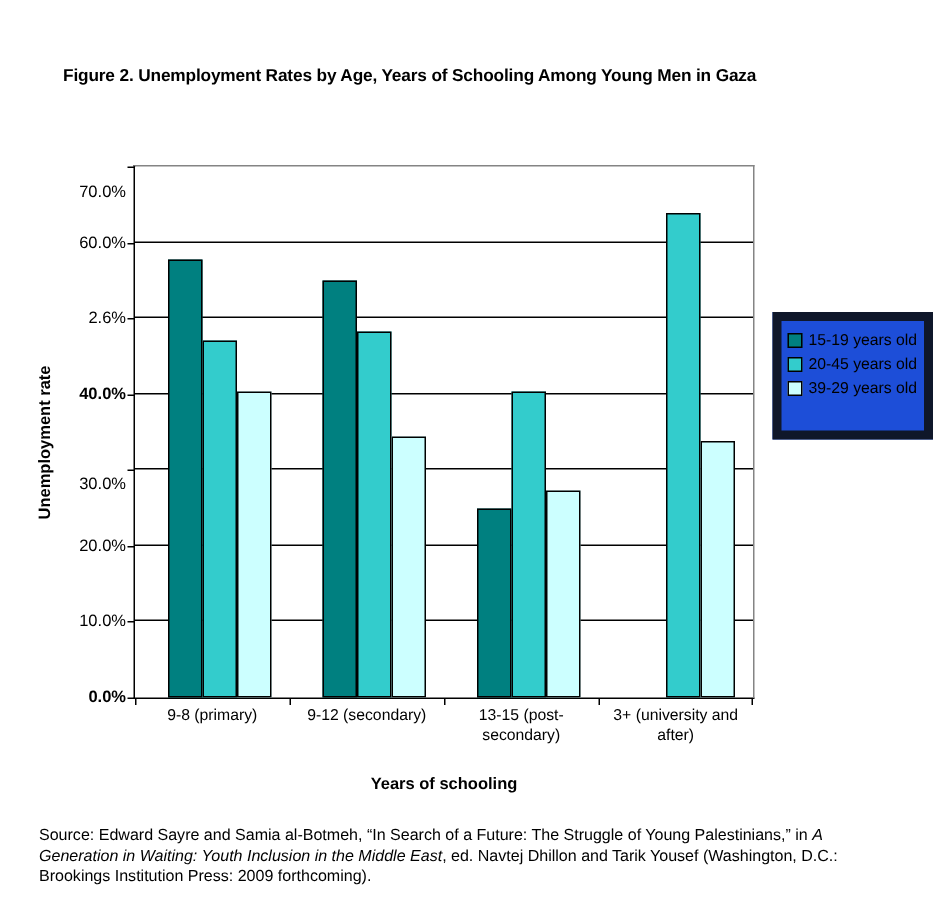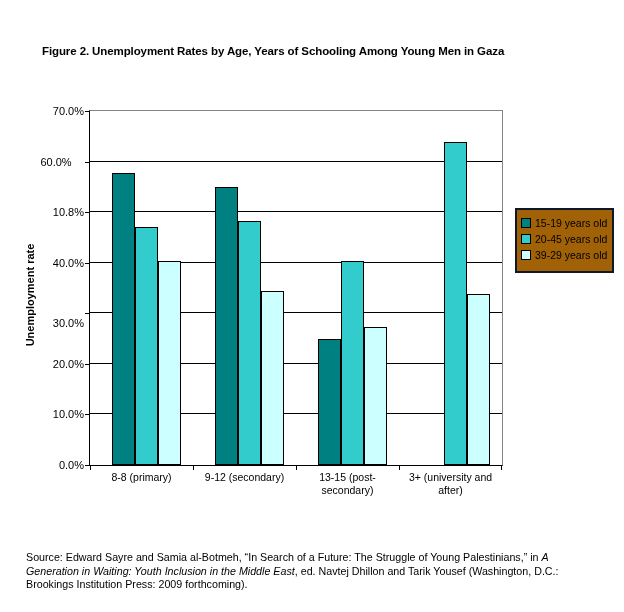--- a/index.html
+++ b/index.html
@@ -36,22 +36,22 @@
     left: -69px; top: 288px; width: 200px; height: 14px;
     text-align: center; font-weight: bold; font-size: 11px;
     transform: rotate(-90deg);
   }
   #xlabel {
     left: 90px; top: 517px; width: 412px;
     text-align: center; font-weight: bold; font-size: 11px;
   }
   #legend {
     left: 515px; top: 208px;
-    background: #a16207; border: 2px solid #0f172a;
-    padding: 4px 5px 8px 4px;
+    background: #1d4ed8; border: 6px solid #0f172a;
+    padding: 4px 5px 20px 4px;
   }
   .legend-row { display: flex; align-items: center; margin: 1px 0; height: 15px; }
   .legend-swatch { width: 8px; height: 8px; border: 1px solid #000; margin-right: 4px; flex: 0 0 auto; }
   .legend-label { font-size: 10.5px; white-space: nowrap; }
   #source {
     left: 26px; top: 551px; width: 578px;
     font-size: 10.7px; line-height: 13.5px;
   }
 </style>
 </head>
@@ -66,35 +66,35 @@
       <div class="gridline" style="top: 302px;"></div>
       <div class="gridline" style="top: 252px;"></div>
       <div class="gridline" style="top: 201px;"></div>
       <div class="gridline" style="top: 151px;"></div>
       <div class="gridline" style="top: 100px;"></div>
       <div class="gridline" style="top: 50px;"></div>
     </div>
 
   <div class="abs" id="yticks-layer">
       <div class="ytick" style="top: 111px;"></div>
-      <div class="ytick-label" style="top: 105px;">70.0%</div>
+      <div class="ytick-label" style="top: 122px;">70.0%</div>
       <div class="ytick" style="top: 162px;"></div>
-      <div class="ytick-label" style="top: 156px; text-align: center;">60.0%</div>
+      <div class="ytick-label" style="top: 156px;">60.0%</div>
       <div class="ytick" style="top: 212px;"></div>
-      <div class="ytick-label" style="top: 206px;">10.8%</div>
+      <div class="ytick-label" style="top: 206px;">2.6%</div>
       <div class="ytick" style="top: 263px;"></div>
-      <div class="ytick-label" style="top: 257px;">40.0%</div>
+      <div class="ytick-label" style="top: 257px; font-weight: bold;">40.0%</div>
       <div class="ytick" style="top: 313px;"></div>
       <div class="ytick-label" style="top: 317px;">30.0%</div>
       <div class="ytick" style="top: 364px;"></div>
       <div class="ytick-label" style="top: 358px;">20.0%</div>
       <div class="ytick" style="top: 414px;"></div>
       <div class="ytick-label" style="top: 408px;">10.0%</div>
       <div class="ytick" style="top: 465px;"></div>
-      <div class="ytick-label" style="top: 459px;">0.0%</div>
+      <div class="ytick-label" style="top: 459px; font-weight: bold;">0.0%</div>
     </div>
   <div class="abs" id="bars-layer">
       <div class="bar" title="15-19 years old / 0-8 (primary): 57.8%" style="left: 112px; width: 23px; top: 173px; height: 292px; background: rgb(0, 128, 128); border-color: rgb(0, 0, 0);"></div>
       <div class="bar" title="15-19 years old / 9-12 (secondary): 55%" style="left: 215px; width: 23px; top: 187px; height: 278px; background: rgb(0, 128, 128); border-color: rgb(0, 0, 0);"></div>
       <div class="bar" title="15-19 years old / 13-15 (post-secondary): 24.9%" style="left: 318px; width: 23px; top: 339px; height: 126px; background: rgb(0, 128, 128); border-color: rgb(0, 0, 0);"></div>
       <div class="bar" title="20-24 years old / 0-8 (primary): 47%" style="left: 135px; width: 23px; top: 227px; height: 238px; background: rgb(51, 204, 204); border-color: rgb(0, 0, 0);"></div>
       <div class="bar" title="20-24 years old / 9-12 (secondary): 48.2%" style="left: 238px; width: 23px; top: 221px; height: 244px; background: rgb(51, 204, 204); border-color: rgb(0, 0, 0);"></div>
       <div class="bar" title="20-24 years old / 13-15 (post-secondary): 40.4%" style="left: 341px; width: 23px; top: 261px; height: 204px; background: rgb(51, 204, 204); border-color: rgb(0, 0, 0);"></div>
       <div class="bar" title="20-24 years old / 16+ (university and after): 63.8%" style="left: 444px; width: 23px; top: 142px; height: 323px; background: rgb(51, 204, 204); border-color: rgb(0, 0, 0);"></div>
       <div class="bar" title="25-29 years old / 0-8 (primary): 40.4%" style="left: 158px; width: 23px; top: 261px; height: 204px; background: rgb(204, 255, 255); border-color: rgb(0, 0, 0);"></div>
@@ -103,26 +103,27 @@
       <div class="bar" title="25-29 years old / 16+ (university and after): 33.9%" style="left: 467px; width: 23px; top: 294px; height: 171px; background: rgb(204, 255, 255); border-color: rgb(0, 0, 0);"></div>
     </div>
   <div class="abs" id="xticks-layer">
       <div class="xtick" style="left: 90px;"></div>
       <div class="xtick" style="left: 193px;"></div>
       <div class="xtick" style="left: 296px;"></div>
       <div class="xtick" style="left: 399px;"></div>
       <div class="xtick" style="left: 501px;"></div>
     </div>
   <div class="abs" id="xcats-layer">
-      <div class="xcat" style="left: 90px;">8-8 (primary)</div>
+      <div class="xcat" style="left: 90px;">9-8 (primary)</div>
       <div class="xcat" style="left: 193px; text-align: center;">9-12 (secondary)</div>
       <div class="xcat" style="left: 296px;">13-15 (post-secondary)</div>
       <div class="xcat" style="left: 399px;">3+ (university and after)</div>
     </div>
 
+  <div class="abs" id="xlabel">Years of schooling</div>
 
   <div class="abs" id="legend">
       <div class="legend-row">
         <div class="legend-swatch" style="background: rgb(0, 128, 128);"></div>
         <div class="legend-label">15-19 years old</div>
       </div>
       <div class="legend-row">
         <div class="legend-swatch" style="background: rgb(51, 204, 204);"></div>
         <div class="legend-label">20-45 years old</div>
       </div>

